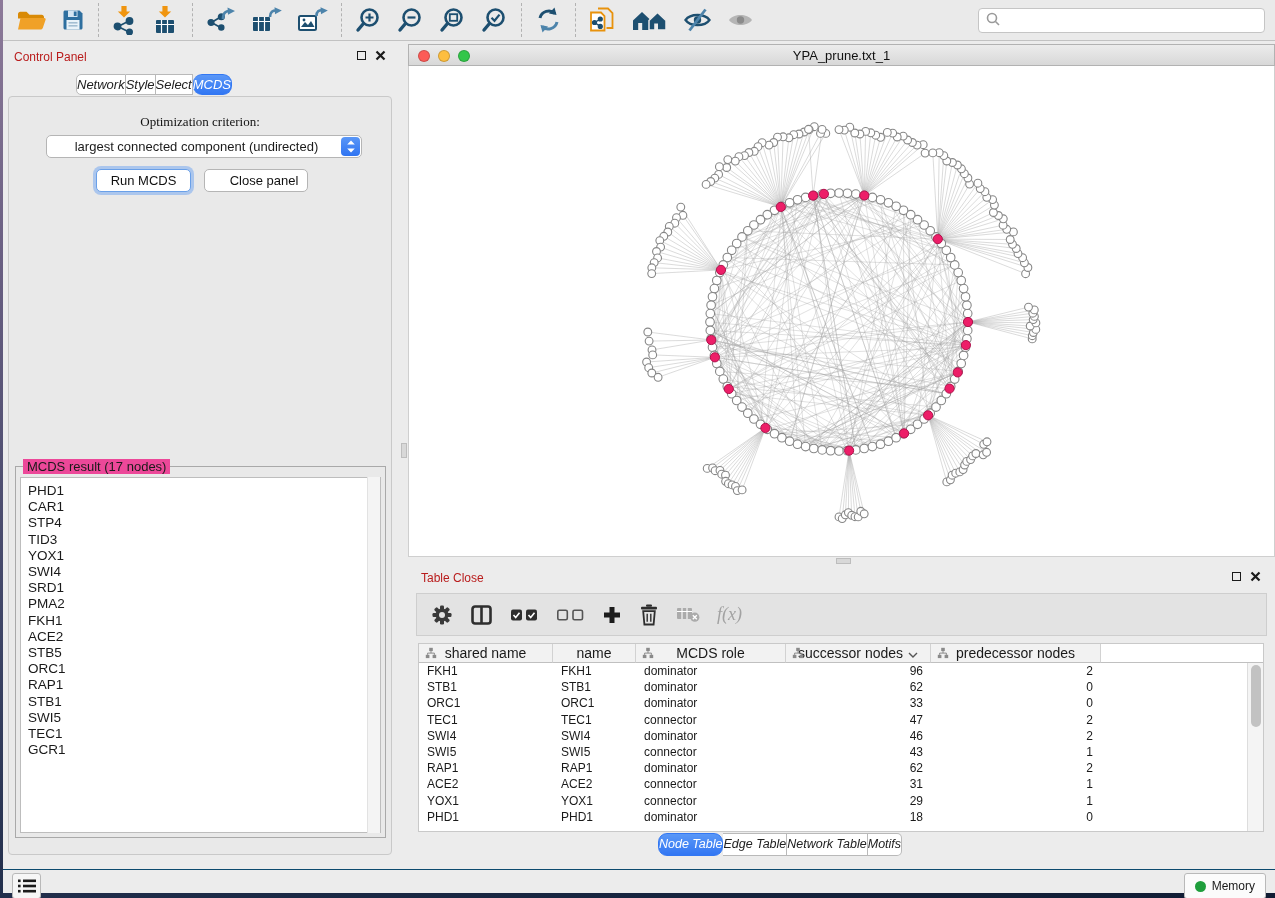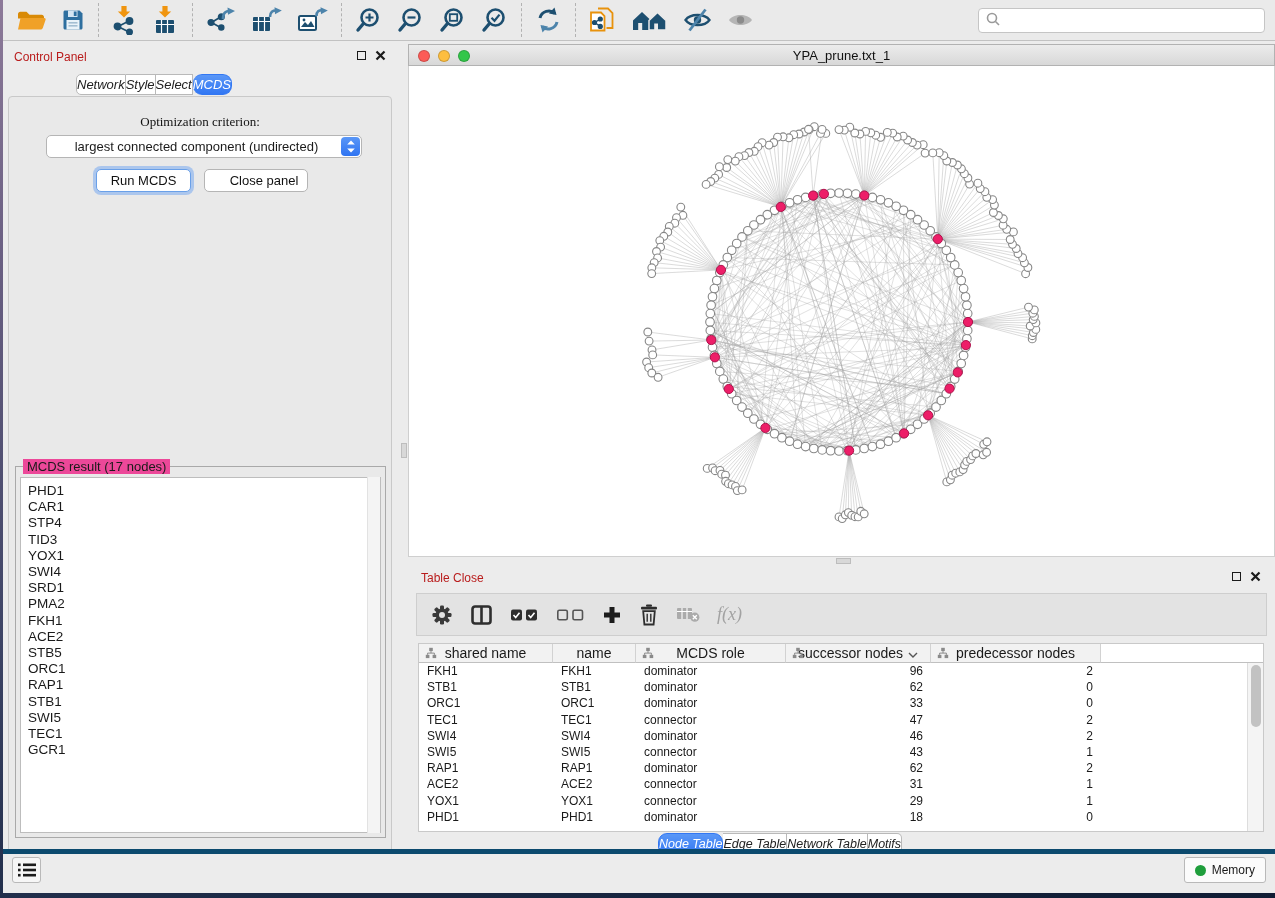--- a/index.html
+++ b/index.html
@@ -101,22 +101,22 @@
   .tp-cell { font-size:12px; line-height:16.2px; padding:0 8px; white-space:nowrap; overflow:hidden; }
   .tp-cell.num { text-align:right; }
   .tp-scroll { position:absolute; right:0; width:16px; top:19px; bottom:0; background:#f4f4f4;
                border-left:1px solid #ddd; }
   .tp-thumb { position:absolute; left:2.5px; top:2px; width:10px; height:62px; background:#c2c2c2;
               border-radius:5px; cursor:pointer; }
   .tp-tabs { position:absolute; left:250px; top:268px; display:flex; height:23px; }
   .tp-tabs .seg-tab { line-height:21px; font-size:12.5px; }
 
   
-  .status-bar { position:absolute; left:0; right:0; bottom:0; height:44px; background:#ececec;
-                border-top:5px solid #0c4a6e; }
+  .status-bar { position:absolute; left:0; right:0; bottom:0; height:24px; background:#ececec;
+                border-top:1px solid #0c4a6e; }
   .list-btn { position:absolute; left:9px; top:3px; width:29px; height:26px; background:#f6f6f6;
               border:1px solid #b9b9b9; border-radius:3px; display:flex; align-items:center;
               justify-content:center; cursor:pointer; }
   .memory-btn { position:absolute; right:9px; top:3px; height:26px; background:#fbfbfb;
                 border:1px solid #b9b9b9; border-radius:3px; display:flex; align-items:center;
                 gap:6px; padding:0 10px; font-size:12px; cursor:pointer; }
   .mem-dot { width:11px; height:11px; border-radius:50%; background:#1f9e3c; }
 </style>
 </head>
 <body>

